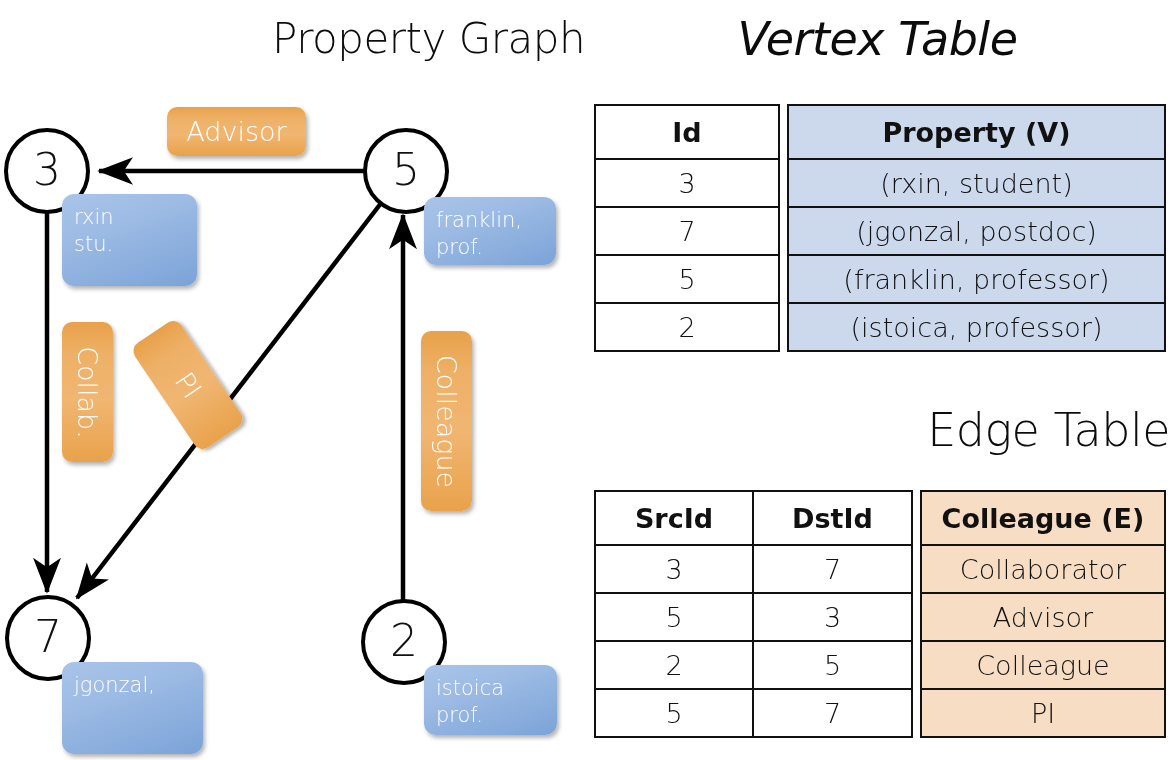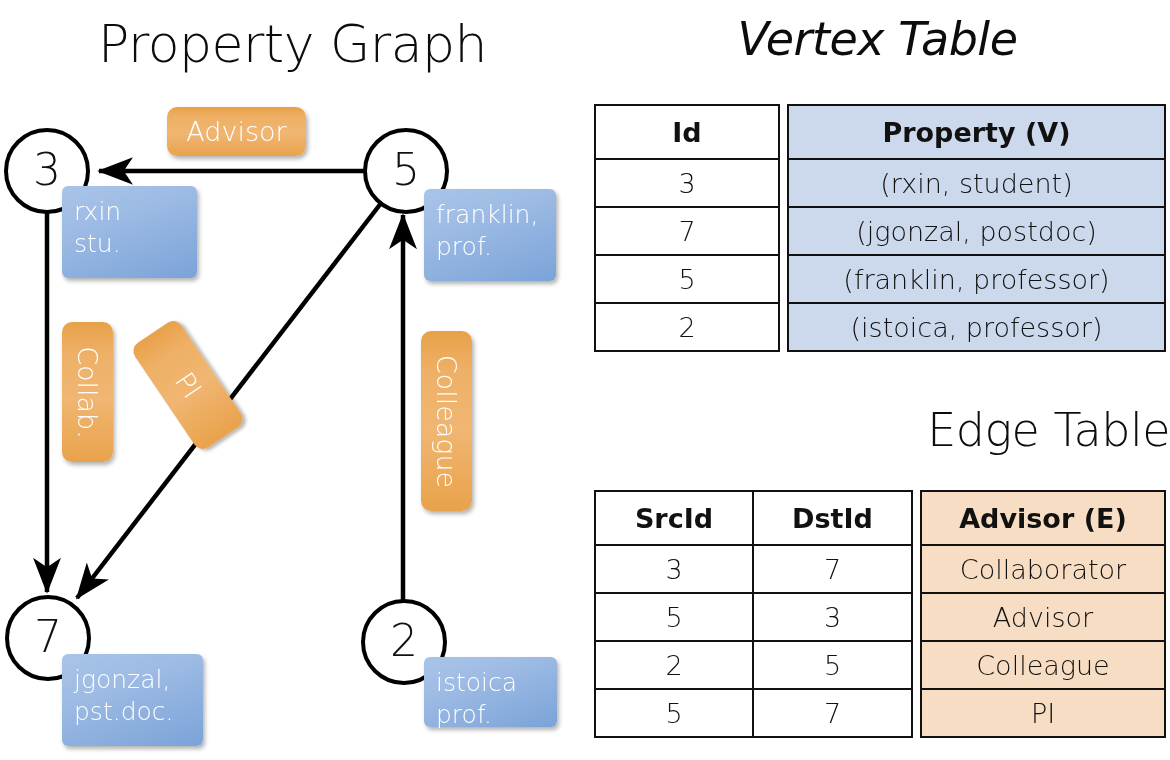--- a/index.html
+++ b/index.html
@@ -20,22 +20,22 @@
   .title {
     position: absolute;
     font-family: "DejaVu Sans", sans-serif;
     font-weight: 300;
     color: #0c0c0c;
     white-space: nowrap;
     letter-spacing: -0.5px;
   }
   #title-property-graph {
     left: 0; top: 14px; width: 585px;
-    text-align: center;
-    font-size: 52px;
+    text-align: right;
+    font-size: 42px;
   }
   #title-vertex-table {
     left: 585px; top: 12px; width: 585px;
     text-align: center;
     font-size: 46px;
     font-style: italic;
   }
   #title-edge-table {
     left: 585px; top: 403px; width: 585px;
     text-align: right;
@@ -72,31 +72,32 @@
     font-weight: 300;
     font-size: 44px;
     line-height: 1;
     color: #111;
     margin-top: -2px;
   }
 
   
   .prop-box {
     position: absolute;
-    border-radius: 6px;
+    border-radius: 12px;
     background: linear-gradient(160deg, #a9c4e9 0%, #9dbbe4 35%, #7ba3d8 100%);
     box-shadow: 2px 3px 4px rgba(0,0,0,0.30);
     color: #ffffff;
     font-family: "DejaVu Sans", sans-serif;
     font-weight: 300;
-    font-size: 25px;
+    font-size: 21px;
     line-height: 1.28;
     padding: 10px 12px;
     box-sizing: border-box;
     z-index: 6;
+    margin-top: 8px;
   }
 
   
   .edge-chip {
     position: absolute;
     border-radius: 10px;
     background: linear-gradient(180deg, #e8a14a 0%, #eeb066 22%, #f0b672 55%, #e9a24b 100%);
     box-shadow: 2px 3px 4px rgba(0,0,0,0.30);
     color: #ffffff;
     font-family: "DejaVu Sans", sans-serif;
@@ -189,28 +190,27 @@
 
   <div class="vertex" style="left:361px; top:599px;">
     <span class="vertex-label">2</span>
   </div>
 
   <div class="prop-box" style="left:62px; top:186px; width:135px; height:92px;">
     <div>rxin</div>
     <div>stu.</div>
   </div>
 
-  <div class="prop-box" style="left:424px; top:189px; width:132px; height:92px;">
+  <div class="prop-box" style="left:424px; top:189px; width:132px; height:68px;">
     <div>franklin,</div>
     <div>prof.</div>
   </div>
 
   <div class="prop-box" style="left:62px; top:654px; width:141px; height:92px;padding-left:12px;">
     <div>jgonzal,</div>
-    <div>pst.doc.</div>
   </div>
 
   <div class="prop-box" style="left:424px; top:657px; width:133px; height:70px;">
     <div>istoica</div>
     <div>prof.</div>
   </div>
 
   <div class="edge-chip" style="left:167px; top:107px; width:139px; height:49px;">
     <span class="chip-text">Advisor</span>
   </div>
@@ -274,21 +274,21 @@
     <col style="width:158px">
     <col style="width:159px">
     <col style="width:9px">
     <col style="width:244px">
   </colgroup>
   <thead>
     <tr>
       <th>SrcId</th>
       <th>DstId</th>
       <td class="cell-gap"></td>
-      <th class="fill-peach">Advisor (E)</th>
+      <th class="fill-peach">Colleague (E)</th>
     </tr>
   </thead>
   <tbody>
     <tr>
       <td>3</td>
       <td>7</td>
       <td class="cell-gap"></td>
       <td class="fill-peach">Collaborator</td>
     </tr>
     <tr>

